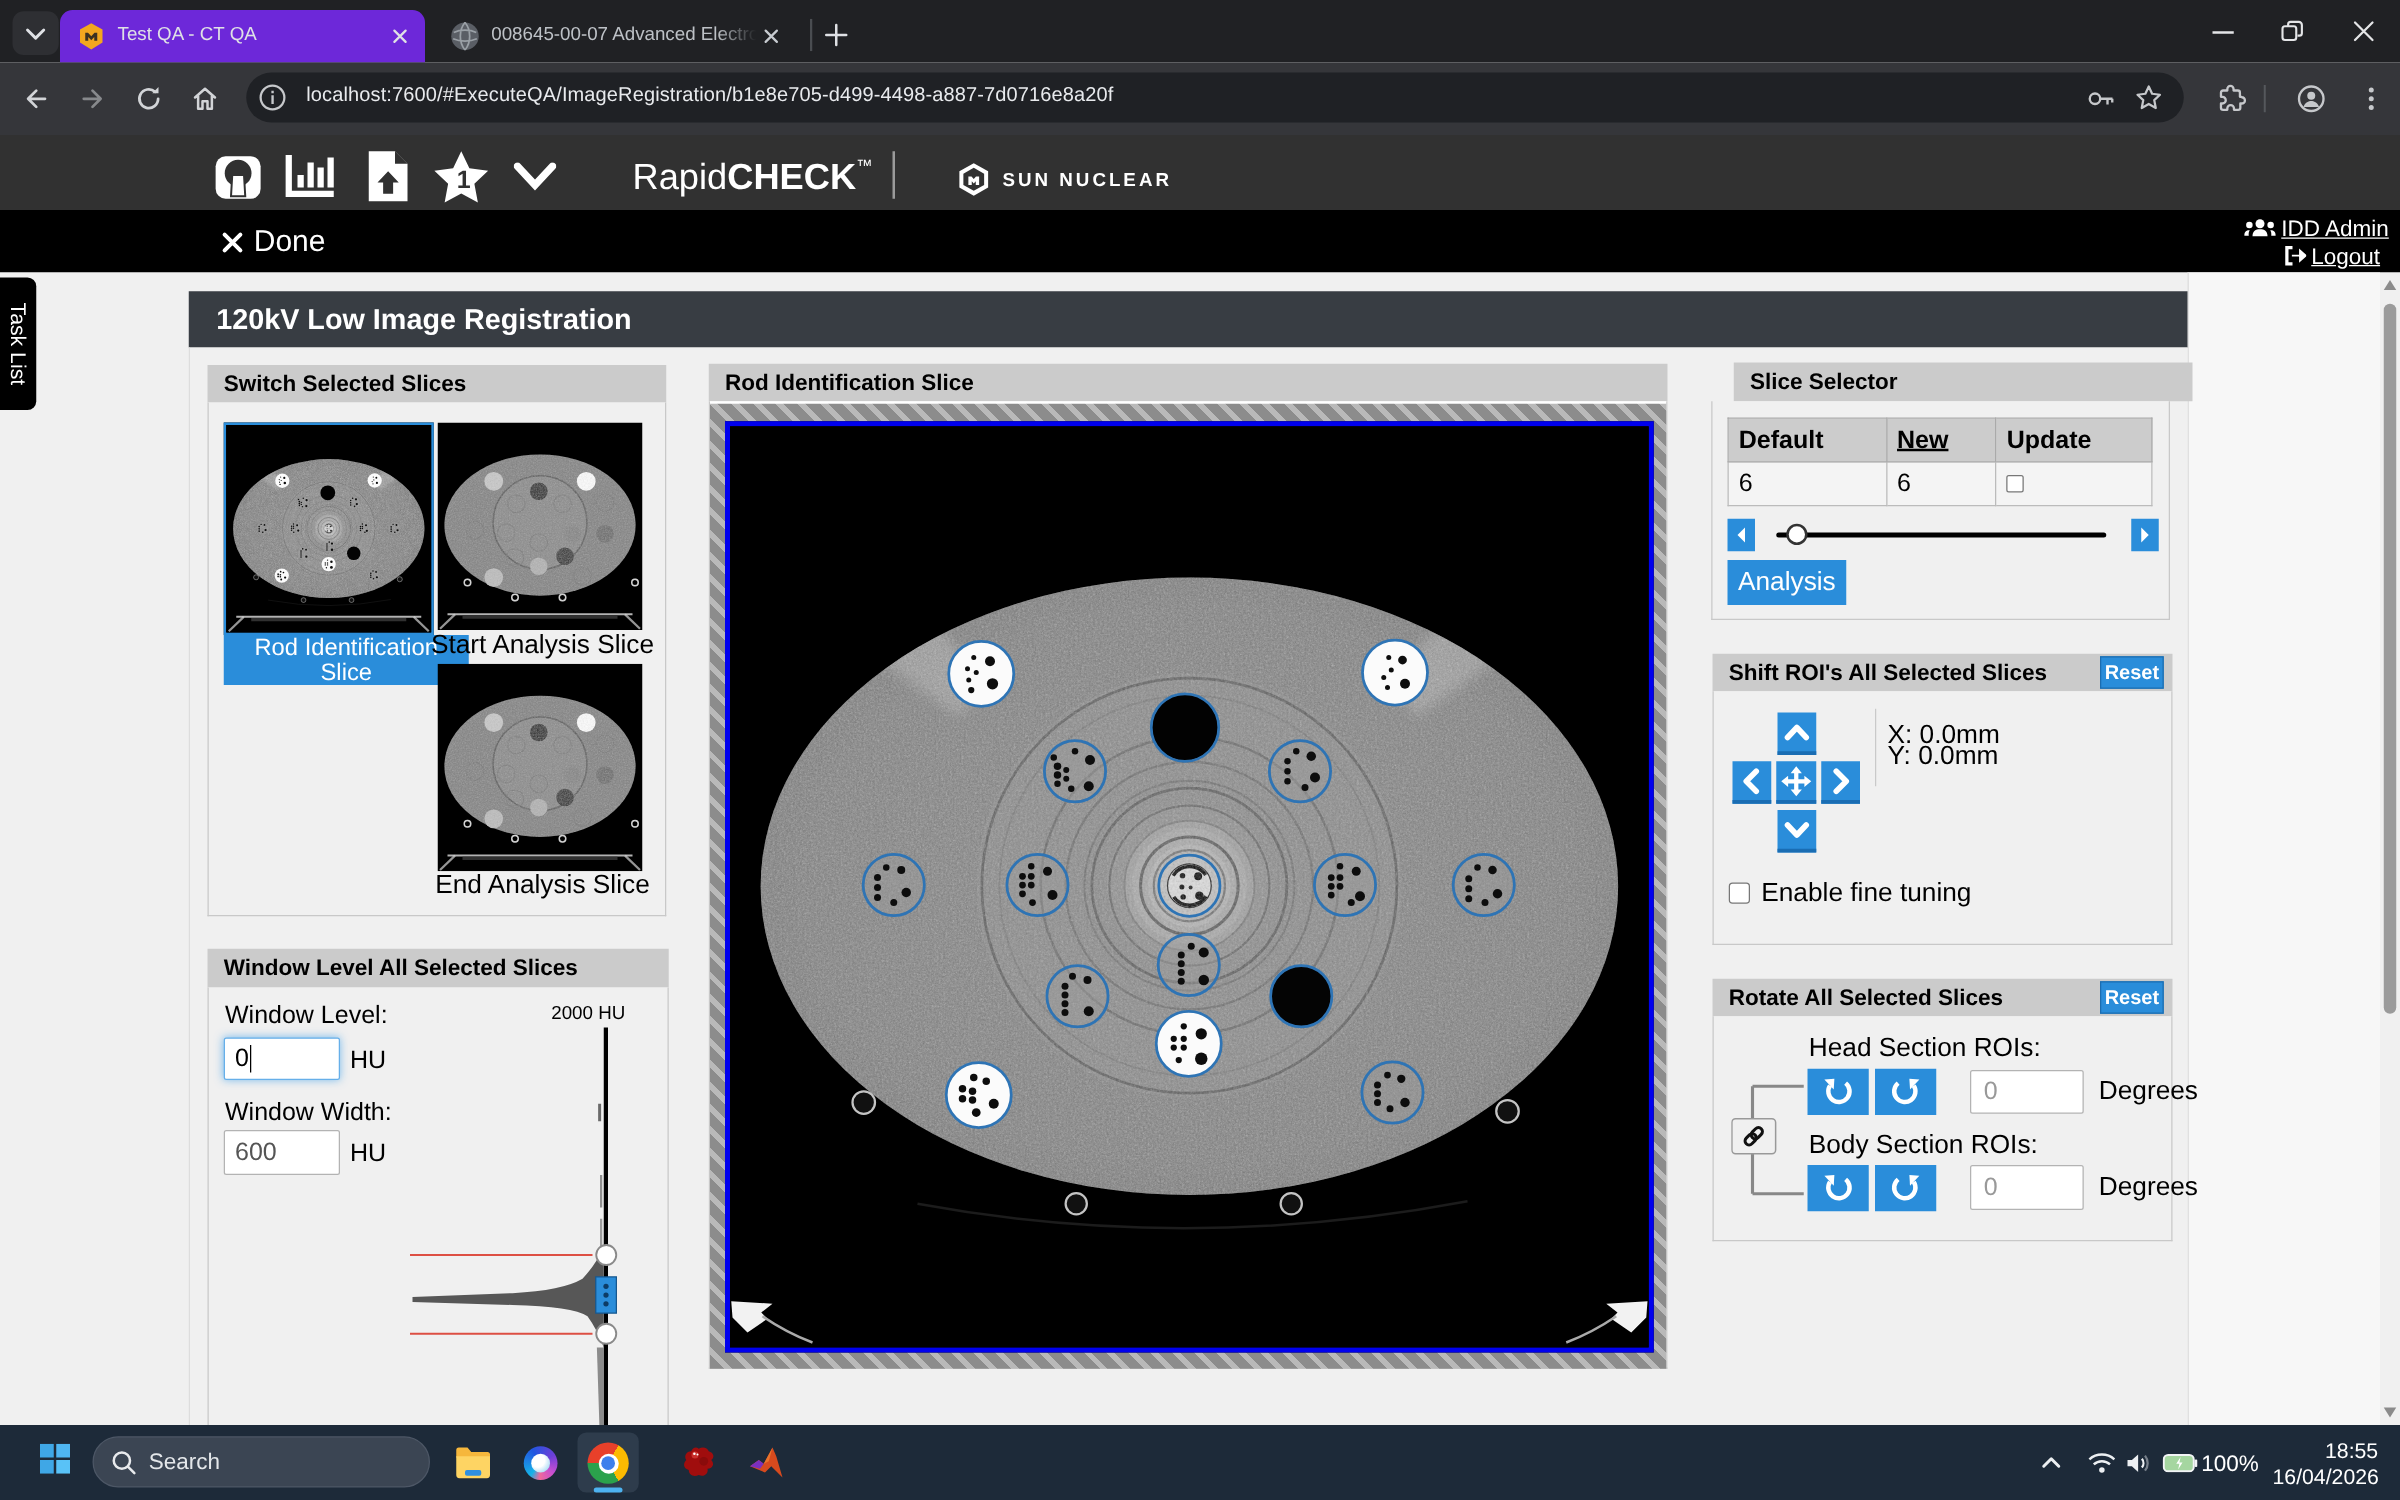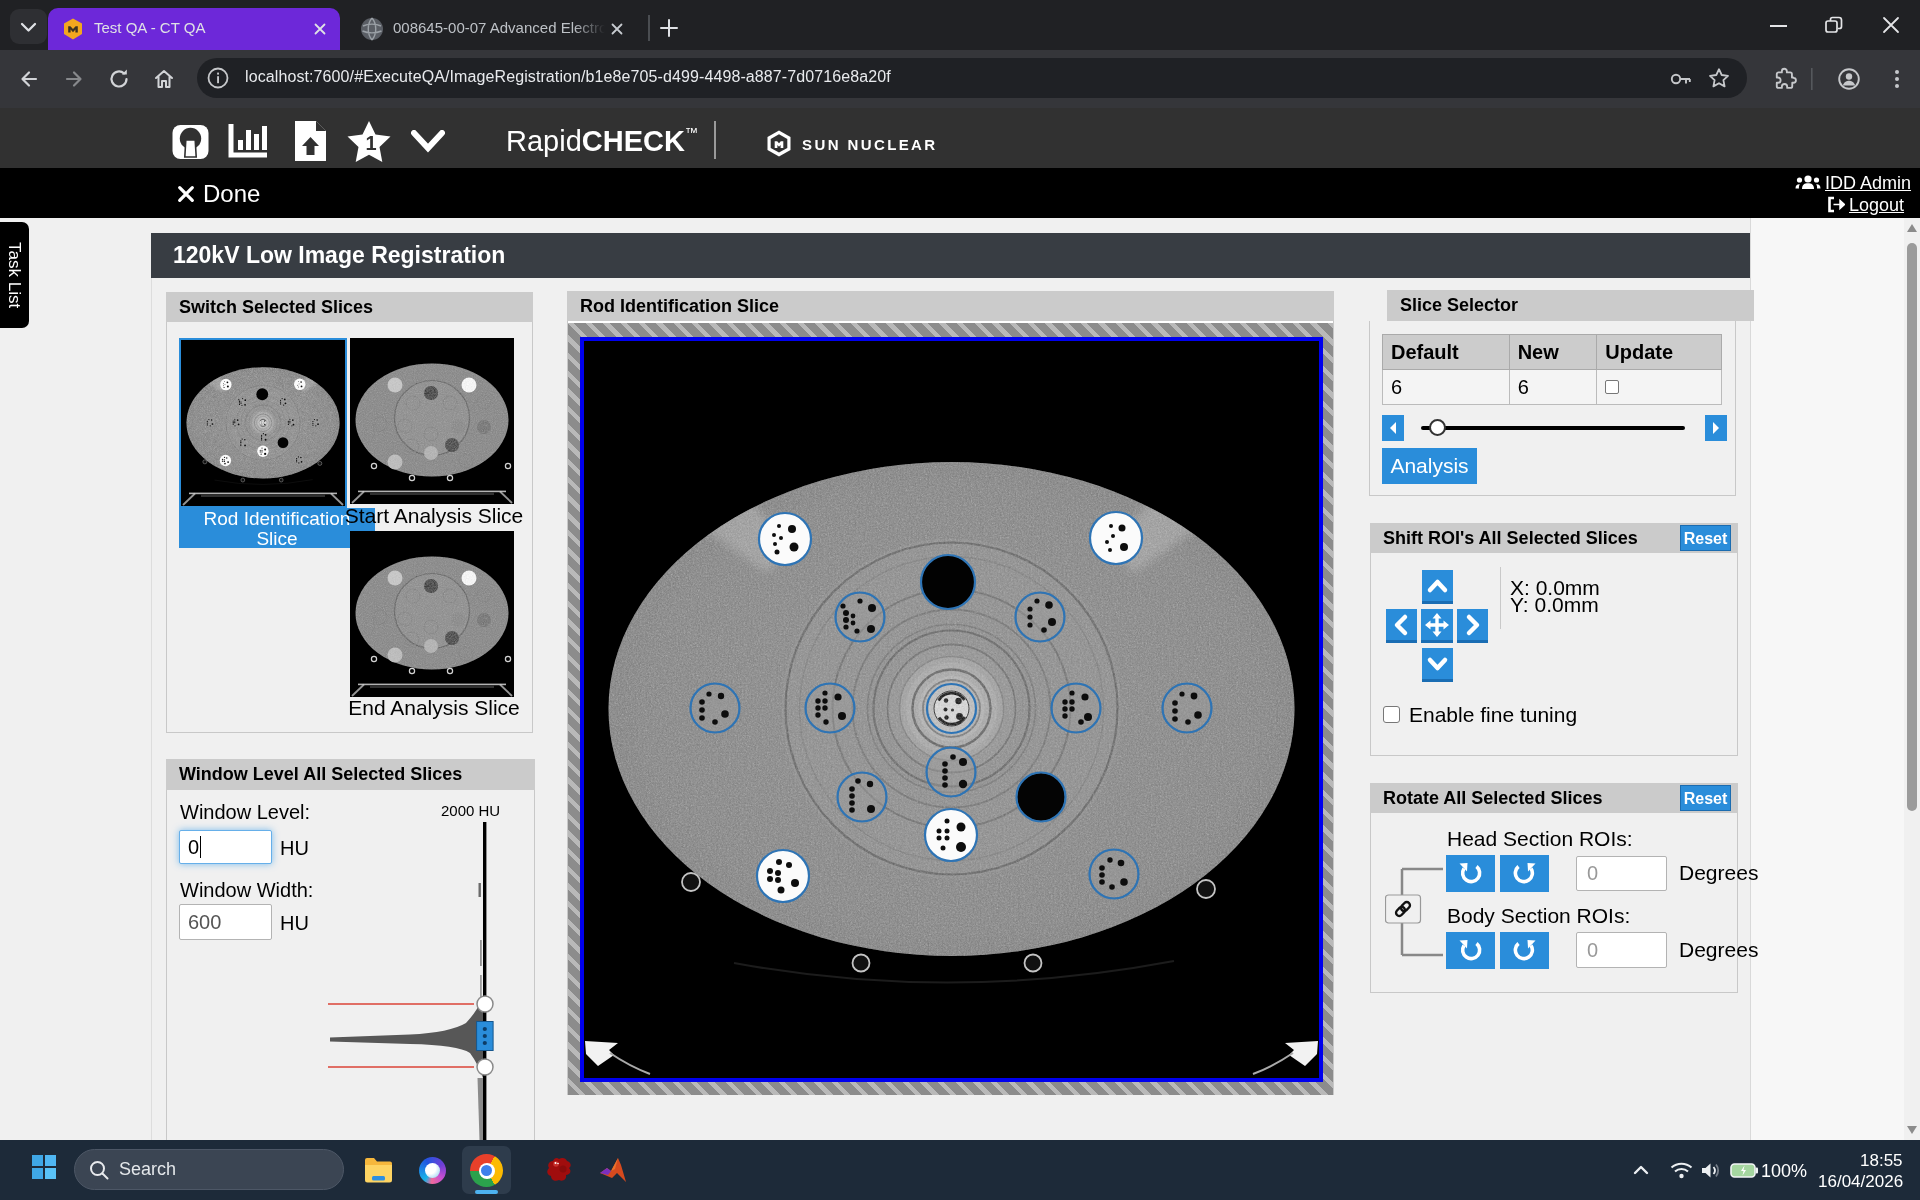--- a/index.html
+++ b/index.html
@@ -592,21 +592,21 @@
   </g>
     </defs>
 </svg>
 
 <div class="abs phead" id="pDh">Slice Selector</div>
 <div class="abs pbody" id="pDb"></div>
 <table class="abs" style="left:1382px;top:334px;width:340px;border-collapse:collapse;font-size:20px;" cellspacing="0">
   <tbody>
       <tr style="background:#ccc;font-weight:bold;">
     <td style="border:1px solid #aaa;width:127px;height:35px;padding-left:8px;">Default</td>
-    <td style="border:1px solid #aaa;width:88px;padding-left:8px;">New</td>
+    <td style="border:1px solid #aaa;width:88px;padding-left:8px;text-decoration:underline;">New</td>
     <td style="border:1px solid #aaa;width:125px;padding-left:8px;">Update</td>
   </tr>
   <tr style="background:#f4f4f4;">
     <td style="border:1px solid #bbb;height:35px;padding-left:8px;">6</td>
     <td style="border:1px solid #bbb;padding-left:8px;">6</td>
     <td style="border:1px solid #bbb;padding-left:8px;">
           <div style="width:14px;height:14px;border:1.5px solid #777;border-radius:2px;background:#fff;margin-left:0px"></div>
         </td>
   </tr>
 </tbody>

